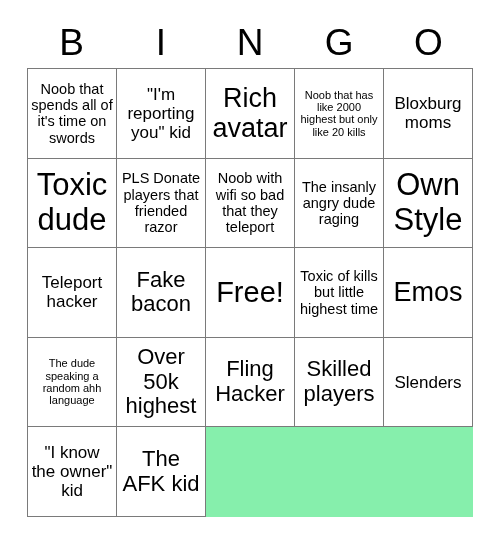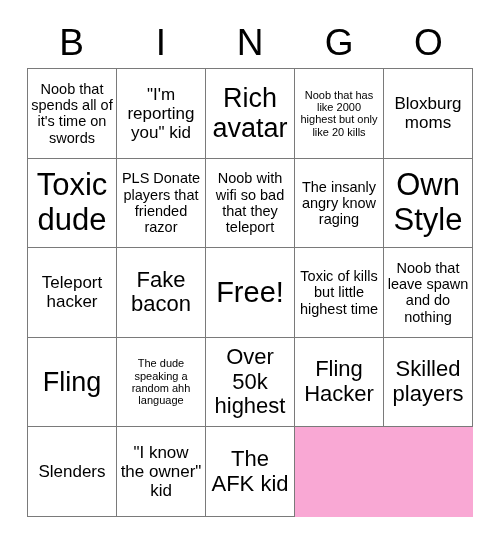--- a/index.html
+++ b/index.html
@@ -51,21 +51,21 @@
     left: 27px;
     top: 68px;
     width: 446px;
     height: 449px;
     box-sizing: border-box;
     display: grid;
     grid-template-columns: repeat(5, 1fr);
     grid-template-rows: repeat(5, 1fr);
     border-top: 1.5px solid #7a7a7a;
     border-left: 1.5px solid #7a7a7a;
-    background: #f9a8d4;
+    background: #86efac;
   }
 
   .bingo-cell {
     box-sizing: border-box;
     border-right: 1.5px solid #7a7a7a;
     border-bottom: 1.5px solid #7a7a7a;
     display: flex;
     align-items: center;
     justify-content: center;
     text-align: center;
@@ -125,44 +125,41 @@
     <div class="bingo-cell sz-xxl">
       <span class="cell-text">Toxic dude</span>
     </div>
     <div class="bingo-cell sz-s">
       <span class="cell-text">PLS Donate players that friended razor</span>
     </div>
     <div class="bingo-cell sz-s">
       <span class="cell-text">Noob with wifi so bad that they teleport</span>
     </div>
     <div class="bingo-cell sz-s">
-      <span class="cell-text">The insanly angry know raging</span>
+      <span class="cell-text">The insanly angry dude raging</span>
     </div>
     <div class="bingo-cell sz-xxl">
       <span class="cell-text">Own Style</span>
     </div>
 
     <div class="bingo-cell sz-m">
       <span class="cell-text">Teleport hacker</span>
     </div>
     <div class="bingo-cell sz-l">
       <span class="cell-text">Fake bacon</span>
     </div>
     <div class="bingo-cell sz-free">
       <span class="cell-text">Free!</span>
     </div>
     <div class="bingo-cell sz-s">
       <span class="cell-text">Toxic of kills but little highest time</span>
     </div>
-    <div class="bingo-cell sz-s">
-      <span class="cell-text">Noob that leave spawn and do nothing</span>
-    </div>
 
     <div class="bingo-cell sz-xl">
-      <span class="cell-text">Fling</span>
+      <span class="cell-text">Emos</span>
     </div>
     <div class="bingo-cell sz-xs">
       <span class="cell-text">The dude speaking a random ahh language</span>
     </div>
     <div class="bingo-cell sz-l">
       <span class="cell-text">Over 50k highest</span>
     </div>
     <div class="bingo-cell sz-l">
       <span class="cell-text">Fling Hacker</span>
     </div>

